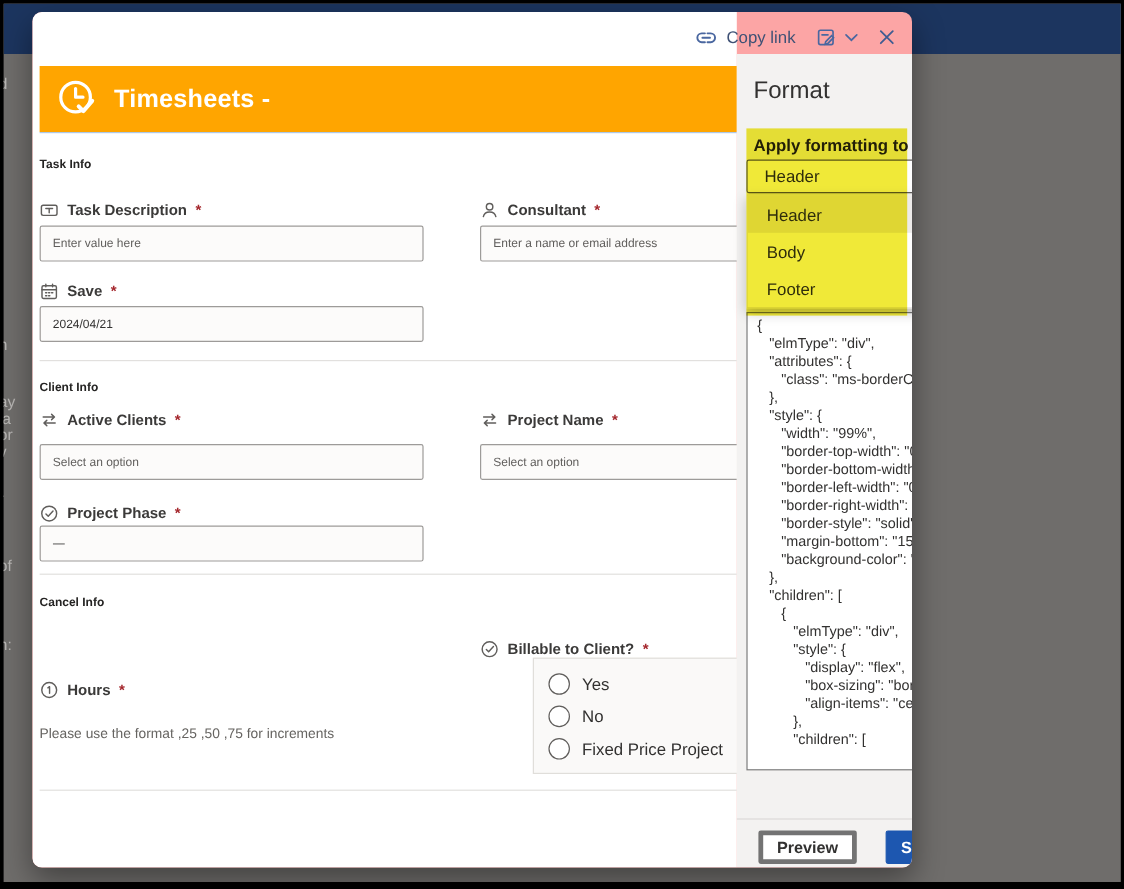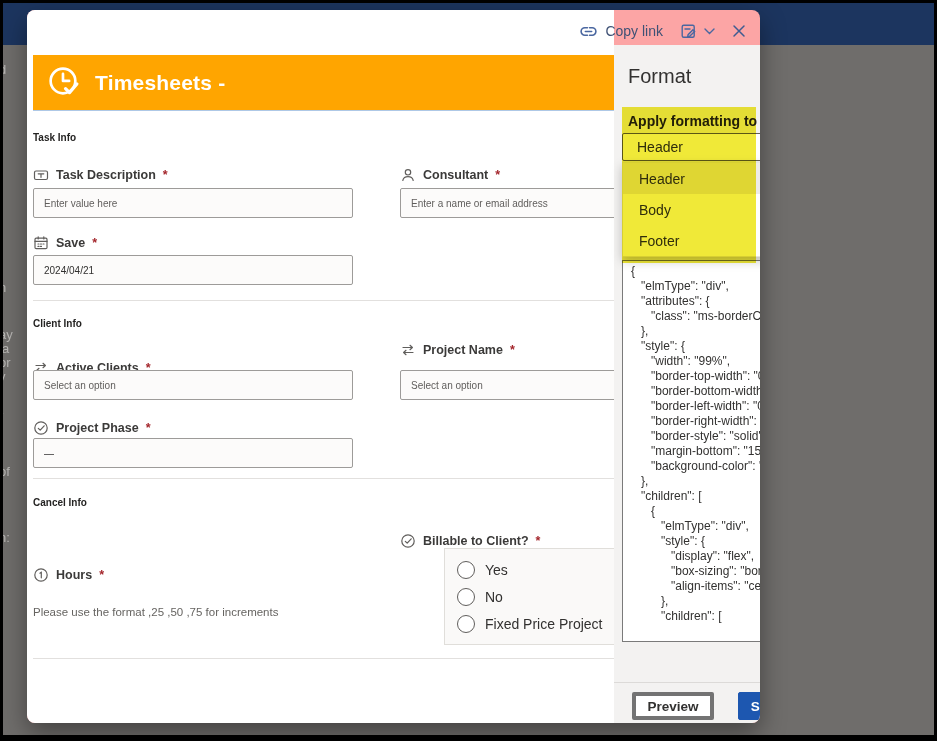--- a/index.html
+++ b/index.html
@@ -170,21 +170,21 @@
       </svg>
       <span>Save</span>
       <span class="req">*</span>
     </div>
     <input class="tin" style="left: 6px; top: 245px;" value="2024/04/21">
 
     <div class="divider" style="top:290px"></div>
 
     <div class="section-title" style="top:308px">Client Info</div>
 
-    <div class="field-label" style="left:6px; top:350px">
+    <div class="field-label" style="left:6px; top:332px">
       <svg class="fic" width="16" height="16" viewBox="0 0 16 16" fill="none" stroke="currentColor" stroke-width="1.2" stroke-linecap="round" stroke-linejoin="round">
         <path d="M3 5.5 H12 M10 3.3 L12.4 5.5 L10 7.7"></path>
         <path d="M13 10.5 H4 M6 8.3 L3.6 10.5 L6 12.7"></path>
       </svg>
       <span>Active Clients</span>
       <span class="req">*</span>
     </div>
     <input class="tin" style="left: 6px; top: 360px;" placeholder="Select an option">
 
     <div class="field-label" style="left:373px; top:332px">

